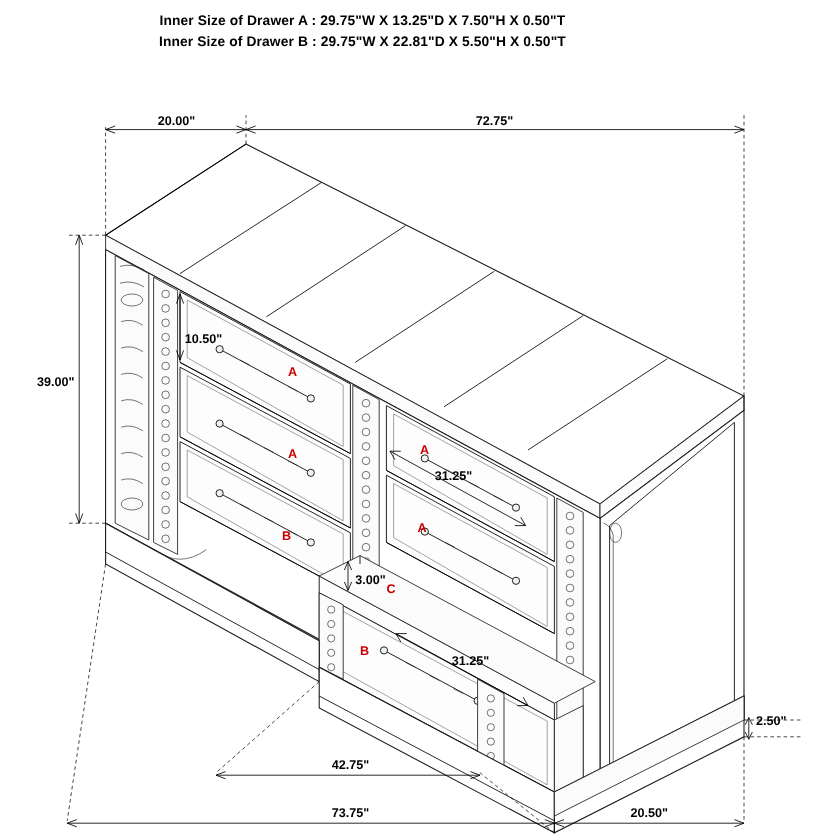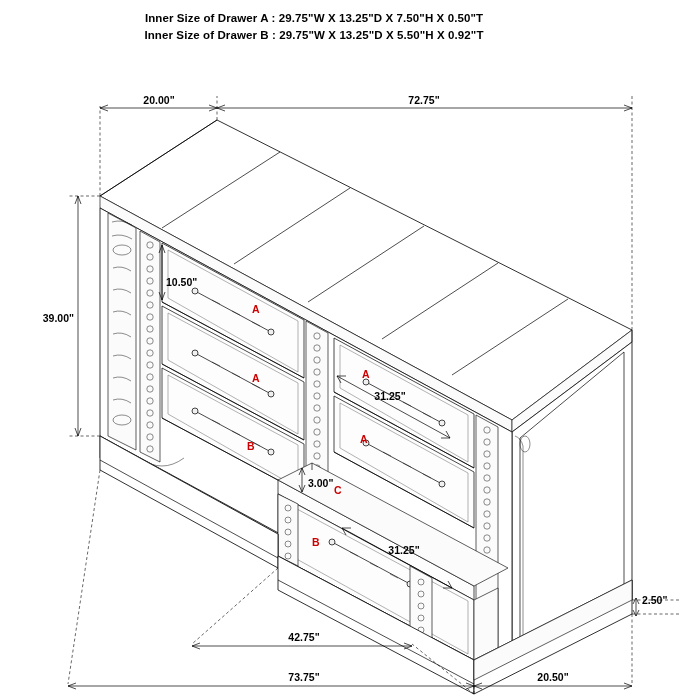--- a/index.html
+++ b/index.html
@@ -4,21 +4,21 @@
 <style>
   html,body{margin:0;padding:0;}
   body{
     width:700px;height:700px;
     background:#ffffff;
     font-family:"Liberation Sans", sans-serif;
     color:#000;
     overflow:hidden;
     position:relative;
   }
-  #stage{position:absolute;left:12px;top:0;width:604px;height:700px;border-radius:25px;}
+  #stage{position:absolute;left:0;top:0;width:604px;height:700px;border-radius:25px;}
   .hdr{
     position:absolute;
     left:0;right:0;top:10px;
     text-align:center;
     font-size:11.5px;
     font-weight:bold;
     line-height:17px;
     letter-spacing:0.1px;
   }
   .hdr div{white-space:nowrap;}
@@ -36,21 +36,21 @@
   .hw{stroke:#1a1a1a;stroke-width:0.8;fill:#f0f0f0;}
   .lite{stroke:#555;stroke-width:0.45;fill:none;}
 </style>
 </head>
 <body>
 
 <div id="stage">
 
   <div class="hdr">
     <div>Inner Size of Drawer A : 29.75"W X 13.25"D X 7.50"H X 0.50"T</div>
-    <div>Inner Size of Drawer B : 29.75"W X 13.25"D X 5.50"H X 0.92"T</div>
+    <div>Inner Size of Drawer B : 29.75"W X 22.81"D X 5.50"H X 0.50"T</div>
   </div>
 
   <svg width="700" height="700" viewBox="0 0 700 700">
 
     <g>
 
       <g>
         <polygon class="body" points="205,120 620,330 500,420 88,196"></polygon>
         <line class="ln thin" x1="205" y1="120" x2="88" y2="196"></line>
         <line class="ln thin" x1="268" y1="152" x2="150" y2="228"></line>

